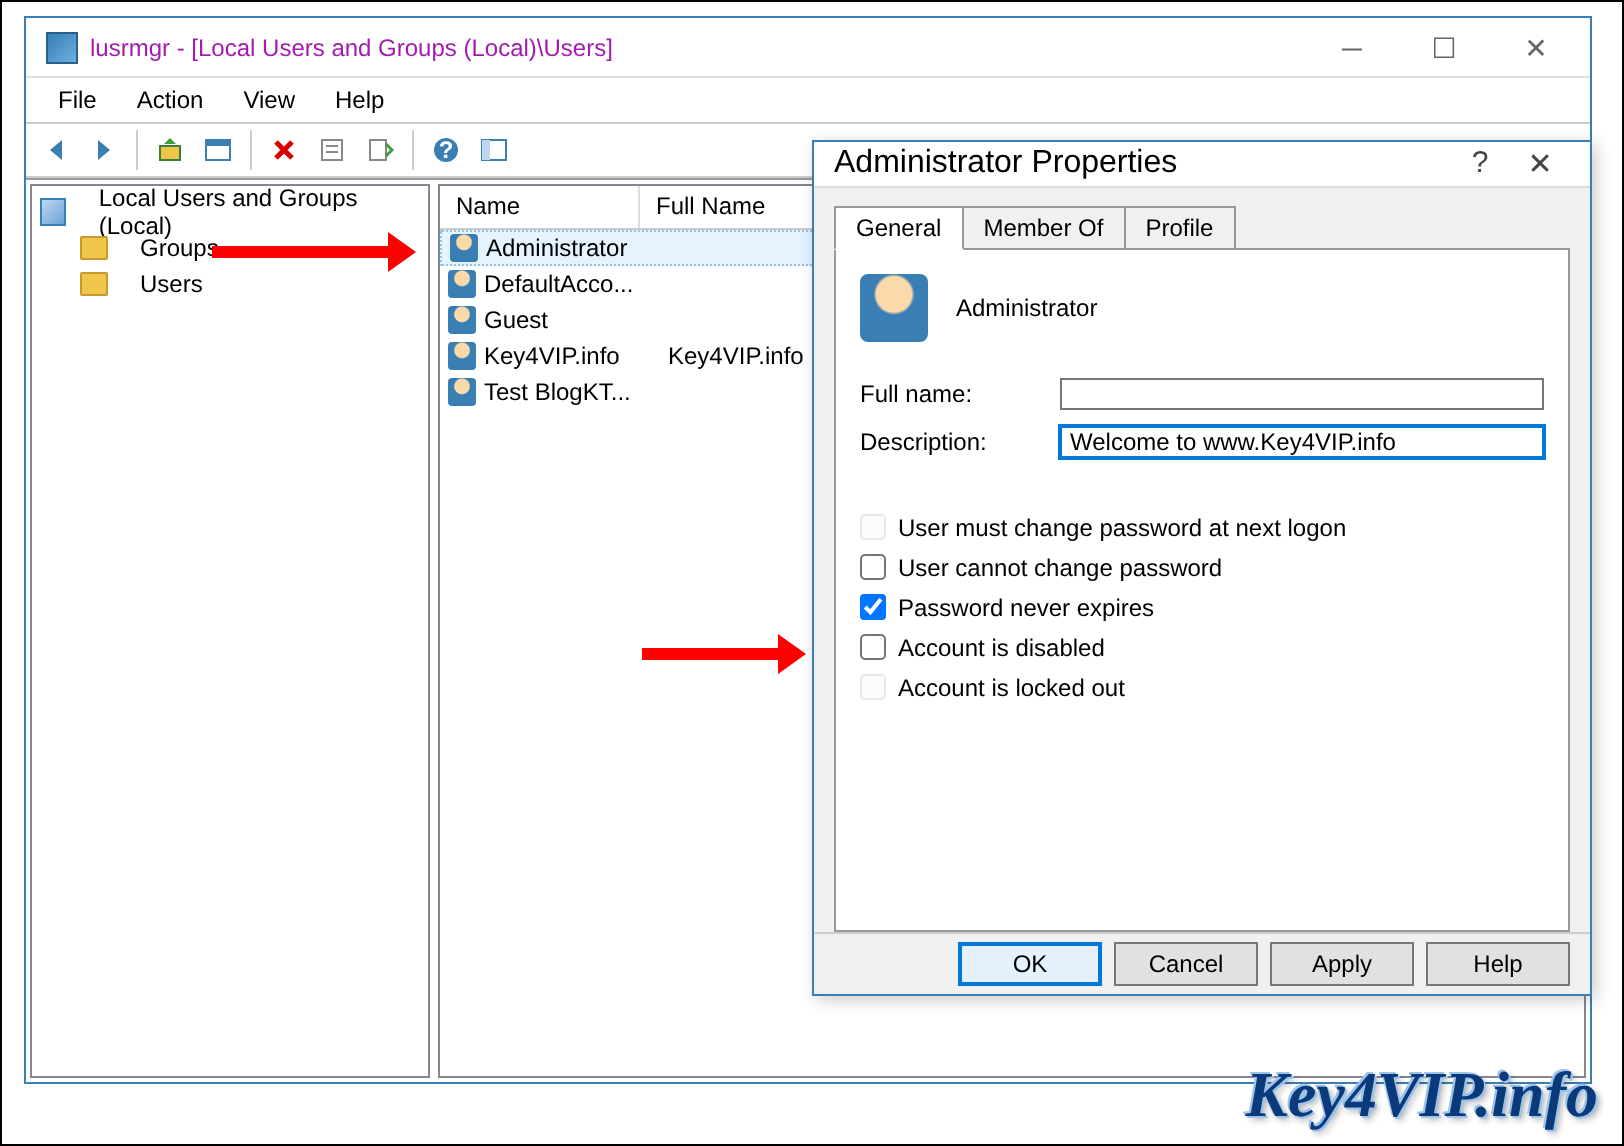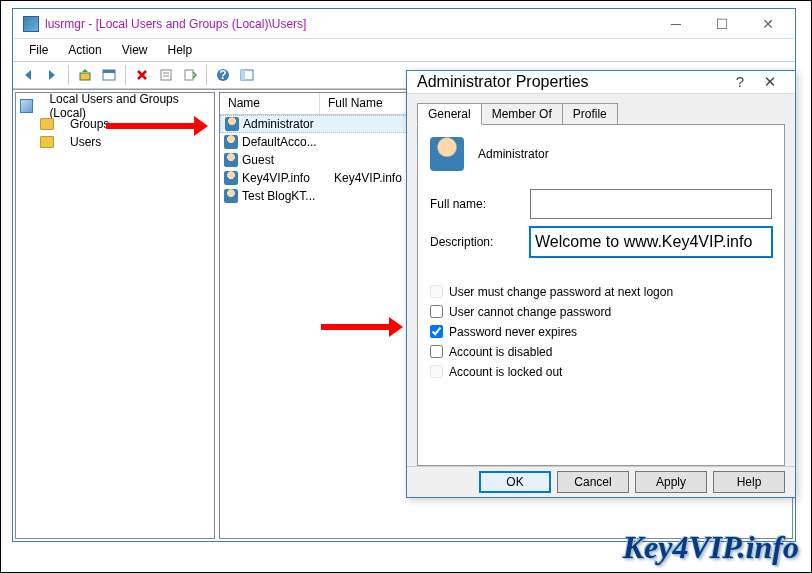--- a/index.html
+++ b/index.html
@@ -40,21 +40,21 @@
 .dlgtitle .close{width:30px;text-align:center;font-size:15px;color:#444}
 .dlgbody{flex:1;padding:8px 10px 0}
 .tabs{display:flex;position:relative;top:1px}
 .tab{padding:3px 10px;border:1px solid #999;background:#f0f0f0;font-size:12px;margin-right:-1px}
 .tab.active{background:#fff;border-bottom:1px solid #fff;z-index:2}
 .tabpane{border:1px solid #999;background:#fff;height:342px;padding:12px}
 .usrbig{display:flex;align-items:center;gap:14px;margin-bottom:18px}
 .usrbig .ico{width:34px;height:34px;background:radial-gradient(circle at 50% 30%,#fcd9a8 30%,#3a7fb3 35%);border-radius:4px}
 .fldrow{display:flex;align-items:center;margin-bottom:8px}
 .fldrow label{width:100px;font-size:12px}
-.fldrow input{flex:1;height:30px;border:1px solid #777;padding:0 4px;font-size:16px}
+.fldrow input{flex:1;height:16px;border:1px solid #777;padding:0 4px;font-size:12px}
 .fldrow input.focus{border:1px solid #0078d7;outline:1px solid #0078d7}
 .chkrow{display:flex;align-items:center;margin:6px 0;gap:6px}
 .chkrow input{width:13px;height:13px}
 .chkrow.dis{color:#888}
 .chkrow.dis input{opacity:.5}
 .dlgbtns{height:42px;display:flex;align-items:center;justify-content:flex-end;padding:0 10px;gap:6px;border-top:1px solid #ccc;background:#f0f0f0}
 .dlgbtns button{width:72px;height:22px;border:1px solid #777;background:#e1e1e1;font-size:12px}
 .dlgbtns button.primary{border:2px solid #0078d7;background:#e5f1fb}
 .watermark{position:absolute;right:12px;bottom:6px;font-family:"Comic Sans MS",cursive;font-size:32px;font-weight:700;font-style:italic;color:#0a3a7a;text-shadow:1px 1px 0 #9cc3ea,-1px -1px 0 #9cc3ea,2px 2px 3px rgba(0,0,0,.3)}
 </style>

